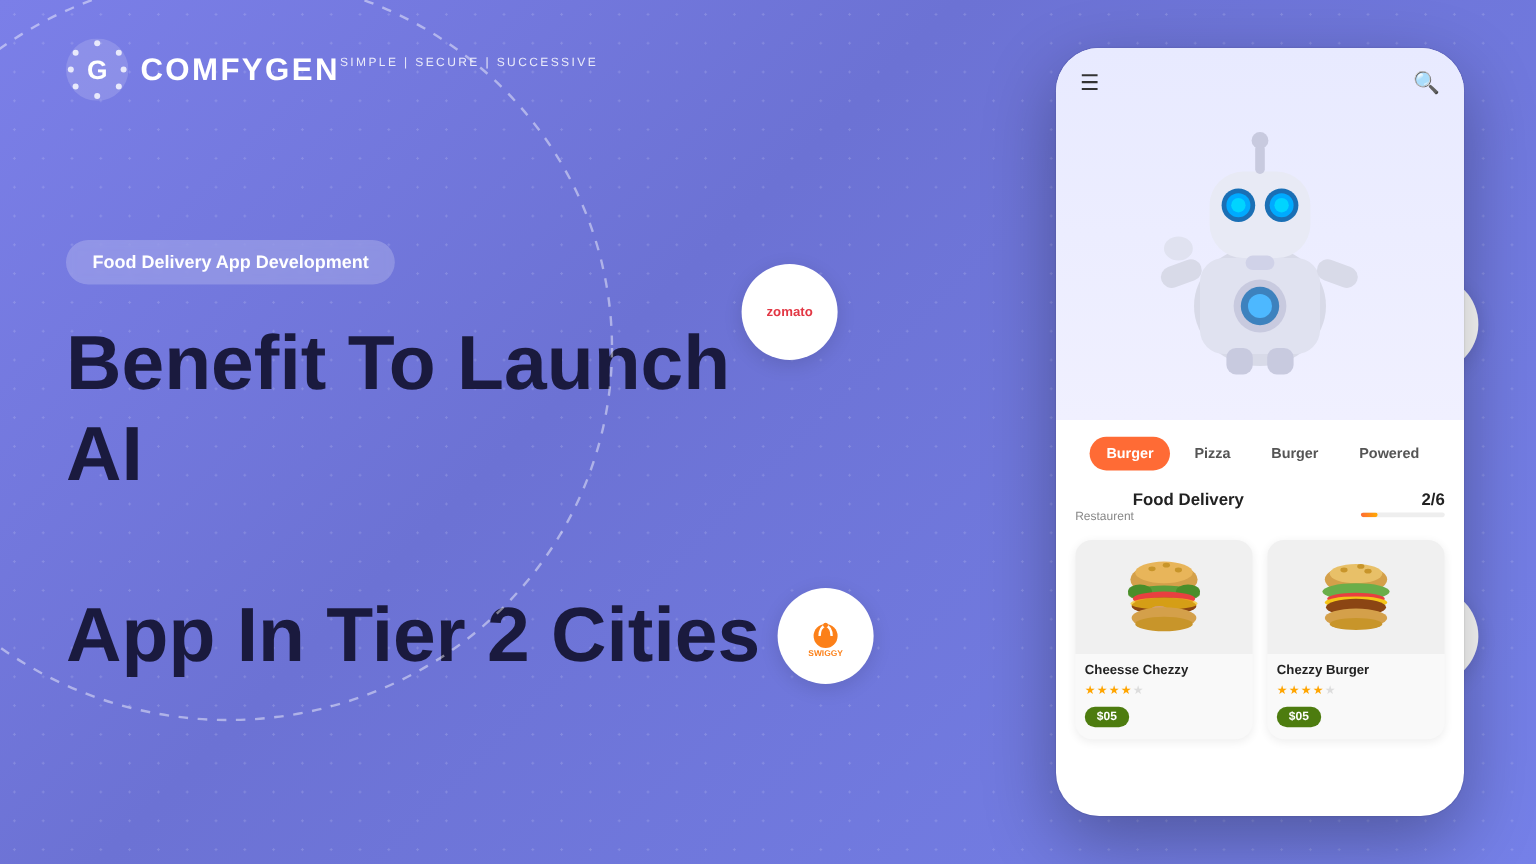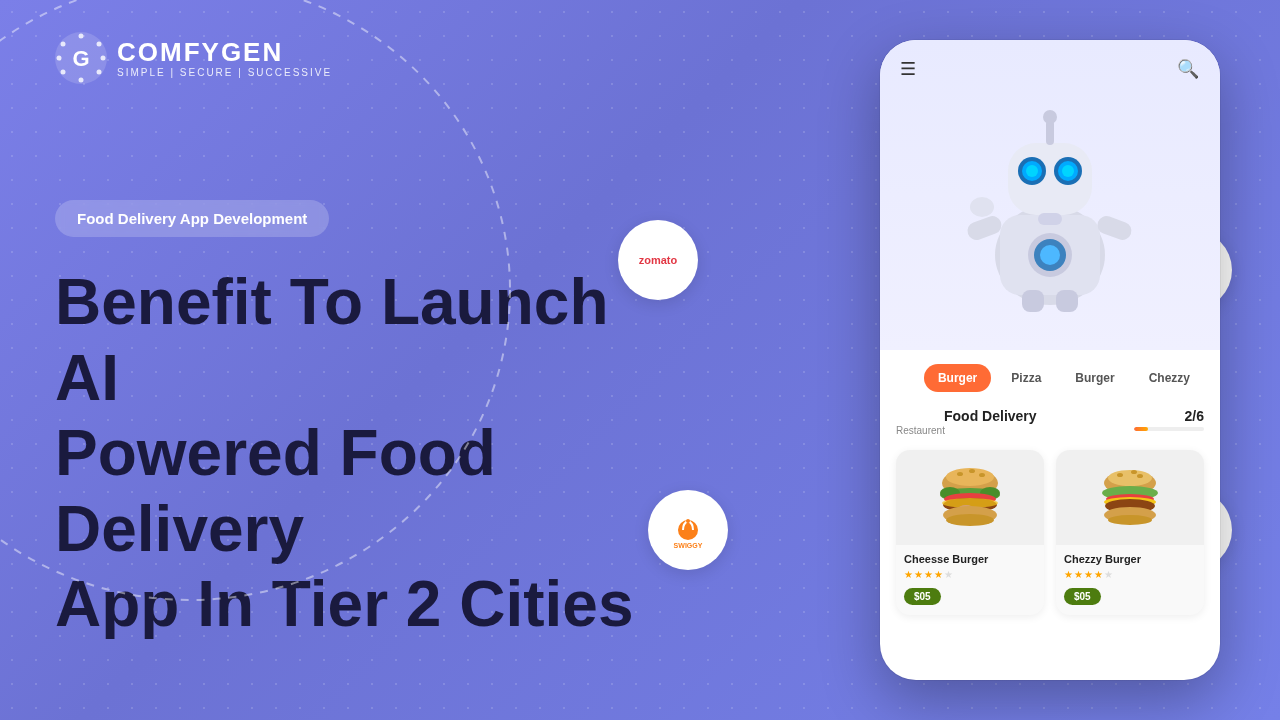--- a/index.html
+++ b/index.html
@@ -38,21 +38,21 @@
       gap: 10px;
     }
 
     .logo-icon {
       width: 52px;
       height: 52px;
     }
 
     .logo-text {
       display: flex;
-      flex-direction: column;
+      flex-direction: row;
     }
 
     .logo-name {
       font-size: 26px;
       font-weight: 800;
       color: #fff;
       letter-spacing: 2px;
       line-height: 1;
     }
 
@@ -186,23 +186,22 @@
     
     .robot-svg {
       width: 200px;
       height: 240px;
     }
 
     
     .category-tabs {
       display: flex;
       gap: 6px;
-      padding: 14px 16px 10px;
+      padding: 14px 28px 10px;
       align-items: center;
-      justify-content: flex-end;
     }
 
     .tab-item {
       padding: 7px 14px;
       border-radius: 20px;
       font-size: 12px;
       font-weight: 600;
       cursor: pointer;
       white-space: nowrap;
     }
@@ -369,21 +368,21 @@
     <span class="logo-tagline">SIMPLE | SECURE | SUCCESSIVE</span>
   </div>
 </div>
 
 <div class="left-content">
   <div class="badge">
     <span>Food Delivery App Development</span>
   </div>
   <div class="main-title">
     <span>Benefit To Launch AI</span><br>
-    <span>Powered Food Delivery</span><br>
+    <br>
     <span>App In Tier 2 Cities</span>
   </div>
 </div>
 
 <svg class="orbit-svg" viewBox="0 0 900 840" fill="none" xmlns="http://www.w3.org/2000/svg">
 
   <ellipse cx="490" cy="390" rx="320" ry="310" stroke="rgba(255,255,255,0.45)" stroke-width="2" stroke-dasharray="8 8"></ellipse>
 </svg>
 
 <div class="brand-circle brand-zomato" style="position:absolute; top:260px; left:618px;">
@@ -461,21 +460,21 @@
 
         <rect x="72" y="215" width="22" height="22" rx="8" fill="#c8cadf"></rect>
         <rect x="106" y="215" width="22" height="22" rx="8" fill="#c8cadf"></rect>
       </svg>
     </div>
 
     <div class="category-tabs">
       <div class="tab-item tab-active">Burger</div>
       <div class="tab-item tab-inactive">Pizza</div>
       <div class="tab-item tab-inactive">Burger</div>
-      <div class="tab-item tab-inactive">Chezzy</div>
+      <div class="tab-item tab-inactive">Powered</div>
     </div>
 
     <div class="restaurant-bar">
       <div>
         <div class="restaurant-name">Food Delivery</div>
         <div class="restaurant-type">Restaurent</div>
       </div>
       <div class="rating-section">
         <div class="rating-number">2/6</div>
         <div class="rating-bar">
@@ -508,21 +507,21 @@
 
             <ellipse cx="40" cy="40" rx="28" ry="5" fill="#f5c518" opacity="0.7"></ellipse>
 
             <ellipse cx="36" cy="46" rx="8" ry="4" fill="#d4a0b0" opacity="0.6"></ellipse>
 
             <ellipse cx="40" cy="52" rx="27" ry="9" fill="#d4a04a"></ellipse>
             <ellipse cx="40" cy="57" rx="24" ry="6" fill="#c8952a"></ellipse>
           </svg>
         </div>
         <div class="food-info">
-          <div class="food-name">Cheesse Burger</div>
+          <div class="food-name">Cheesse Chezzy</div>
           <div class="stars">
             <span class="star">★</span>
             <span class="star">★</span>
             <span class="star">★</span>
             <span class="star">★</span>
             <span class="star empty">★</span>
           </div>
           <span class="price-badge">$05</span>
         </div>
       </div>

